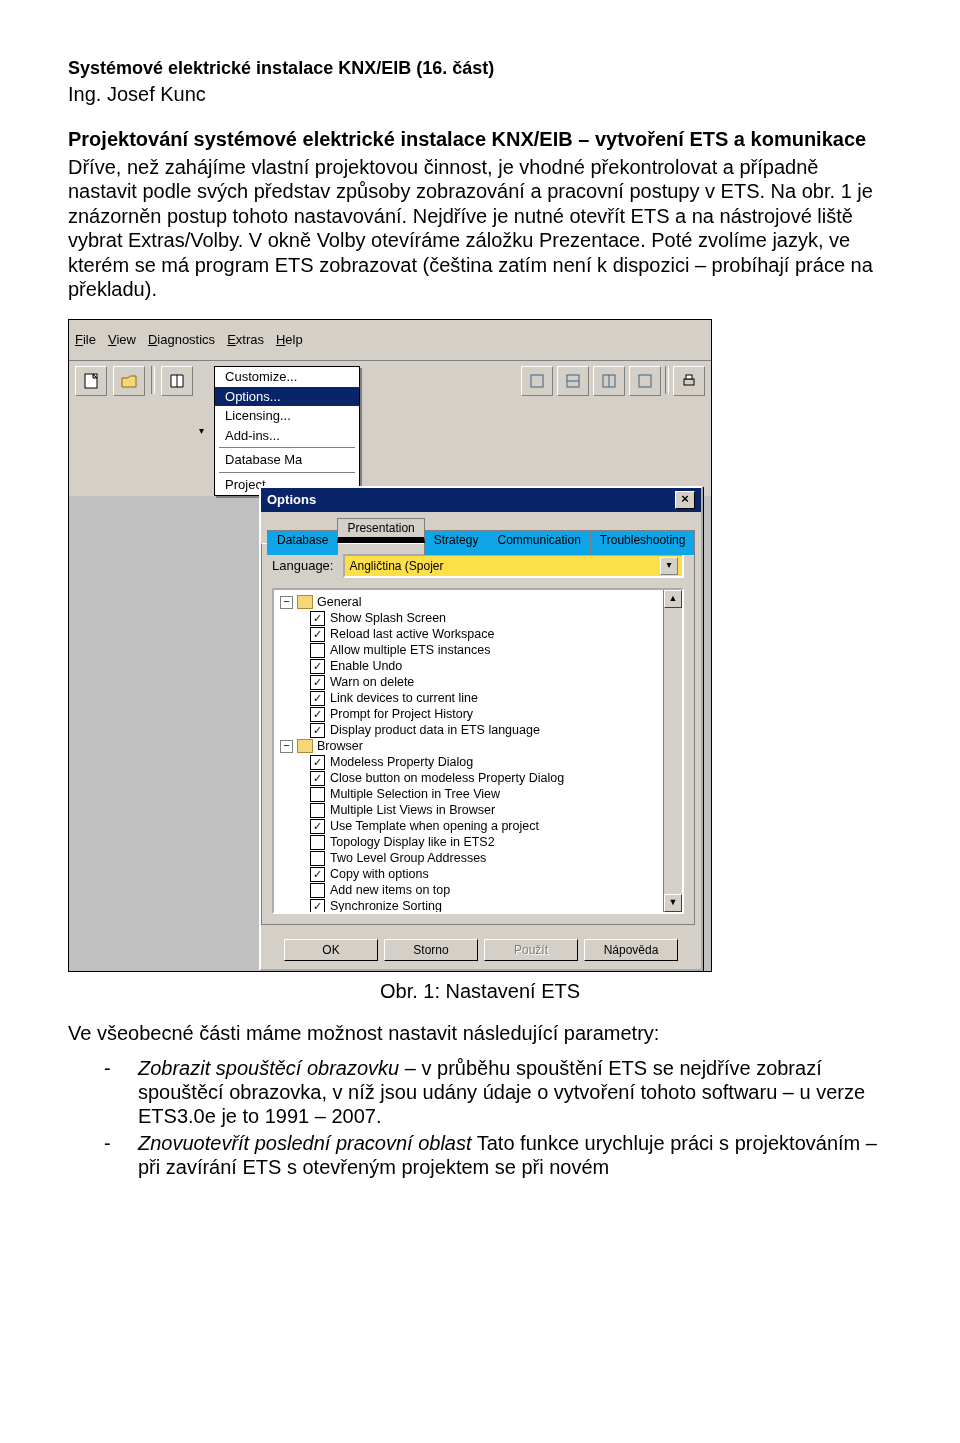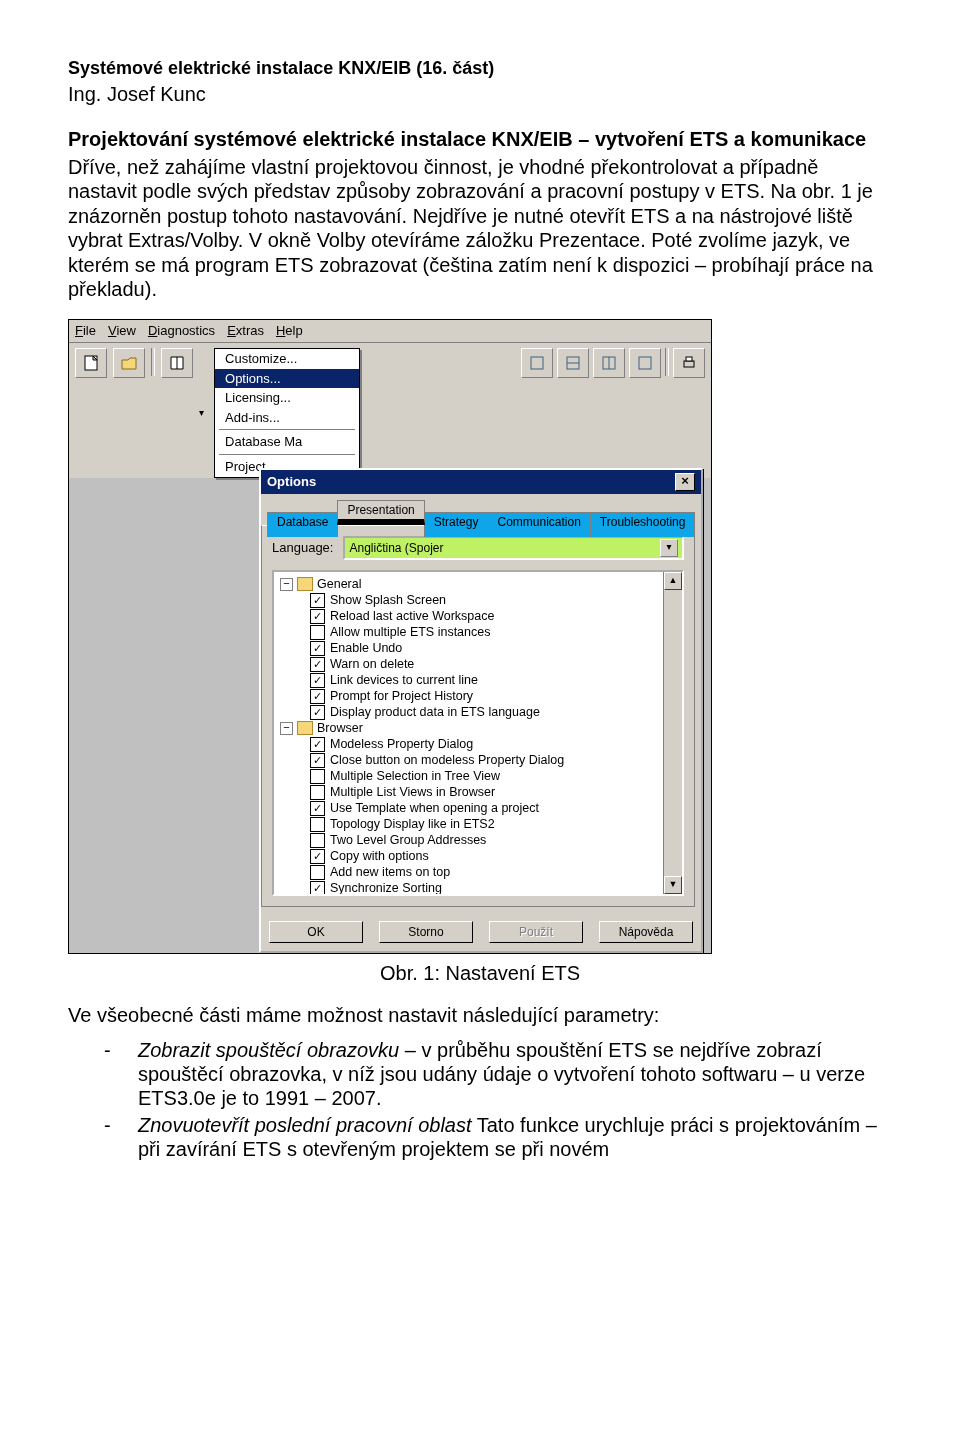--- a/index.html
+++ b/index.html
@@ -79,21 +79,21 @@
     gap: 6px;
   }
   .ets-titlebar .tb-icon {
     width: 14px; height: 14px;
     background: #fff;
     display: inline-block;
   }
   .menubar {
     background: #d4d0c8;
     border-bottom: 1px solid #808080;
-    padding: 3px 6px;
+    padding: 12px 6px;
     display: flex;
     gap: 12px;
   }
   .menubar span { text-decoration: underline; text-decoration-color: transparent; }
   .menubar .m { cursor: default; }
   .menubar .m::first-letter { text-decoration: underline; }
 
   .toolbar-row {
     background: #d4d0c8;
     display: flex;
@@ -195,21 +195,21 @@
     padding: 10px;
     background:#d4d0c8;
   }
   .lang-row {
     display:flex; align-items:center; gap:10px;
     margin-bottom: 10px;
   }
   .lang-select {
     flex:1;
     border:2px inset #fff;
-    background:#bef264;
+    background:#fde047;
     padding: 1px 4px;
     display:flex; justify-content:space-between; align-items:center;
     font-size:12px;
   }
   .lang-select .dd {
     width:16px; height:16px;
     border:1px solid #808080;
     border-top-color:#fff; border-left-color:#fff;
     background:#d4d0c8;
     text-align:center;
@@ -267,21 +267,21 @@
     display:flex; flex-direction:column; justify-content:space-between;
   }
   .scrollbar .sbtn {
     height:16px;
     border:1px solid #fff;
     border-right-color:#404040; border-bottom-color:#404040;
     background:#d4d0c8;
     text-align:center; font-size:9px; line-height:14px;
   }
   .dlg-actions {
-    display:flex; justify-content:space-between; gap:6px;
+    display:flex; justify-content:center; gap:6px;
     padding: 8px;
   }
   .dlg-btn {
     min-width: 80px;
     padding: 3px 6px;
     text-align:center;
     border:1px solid #000;
     border-top-color:#fff; border-left-color:#fff;
     background:#d4d0c8;
     font-size:12px;

